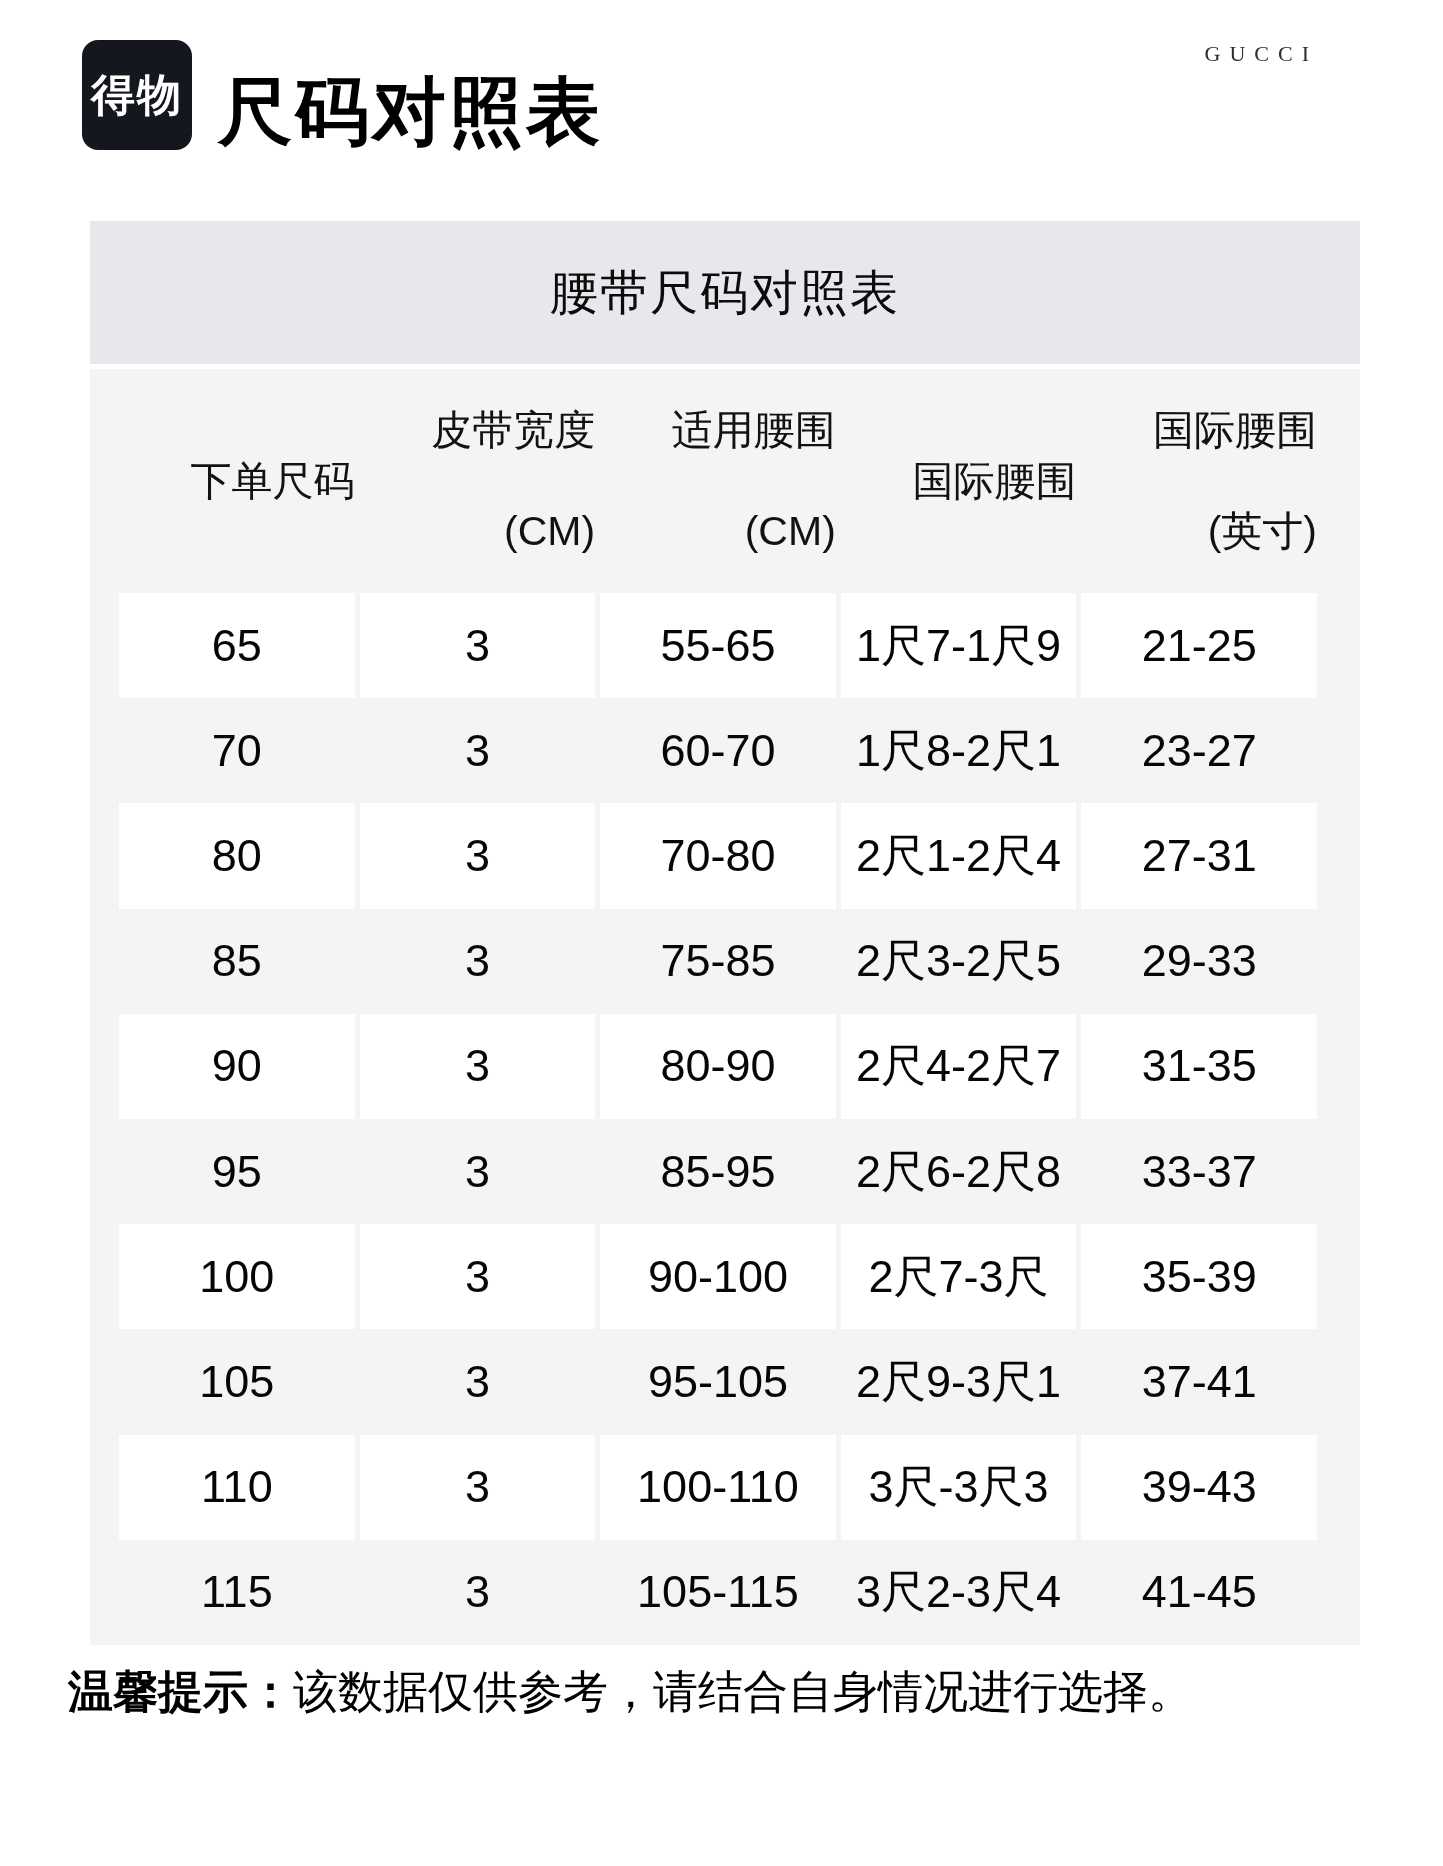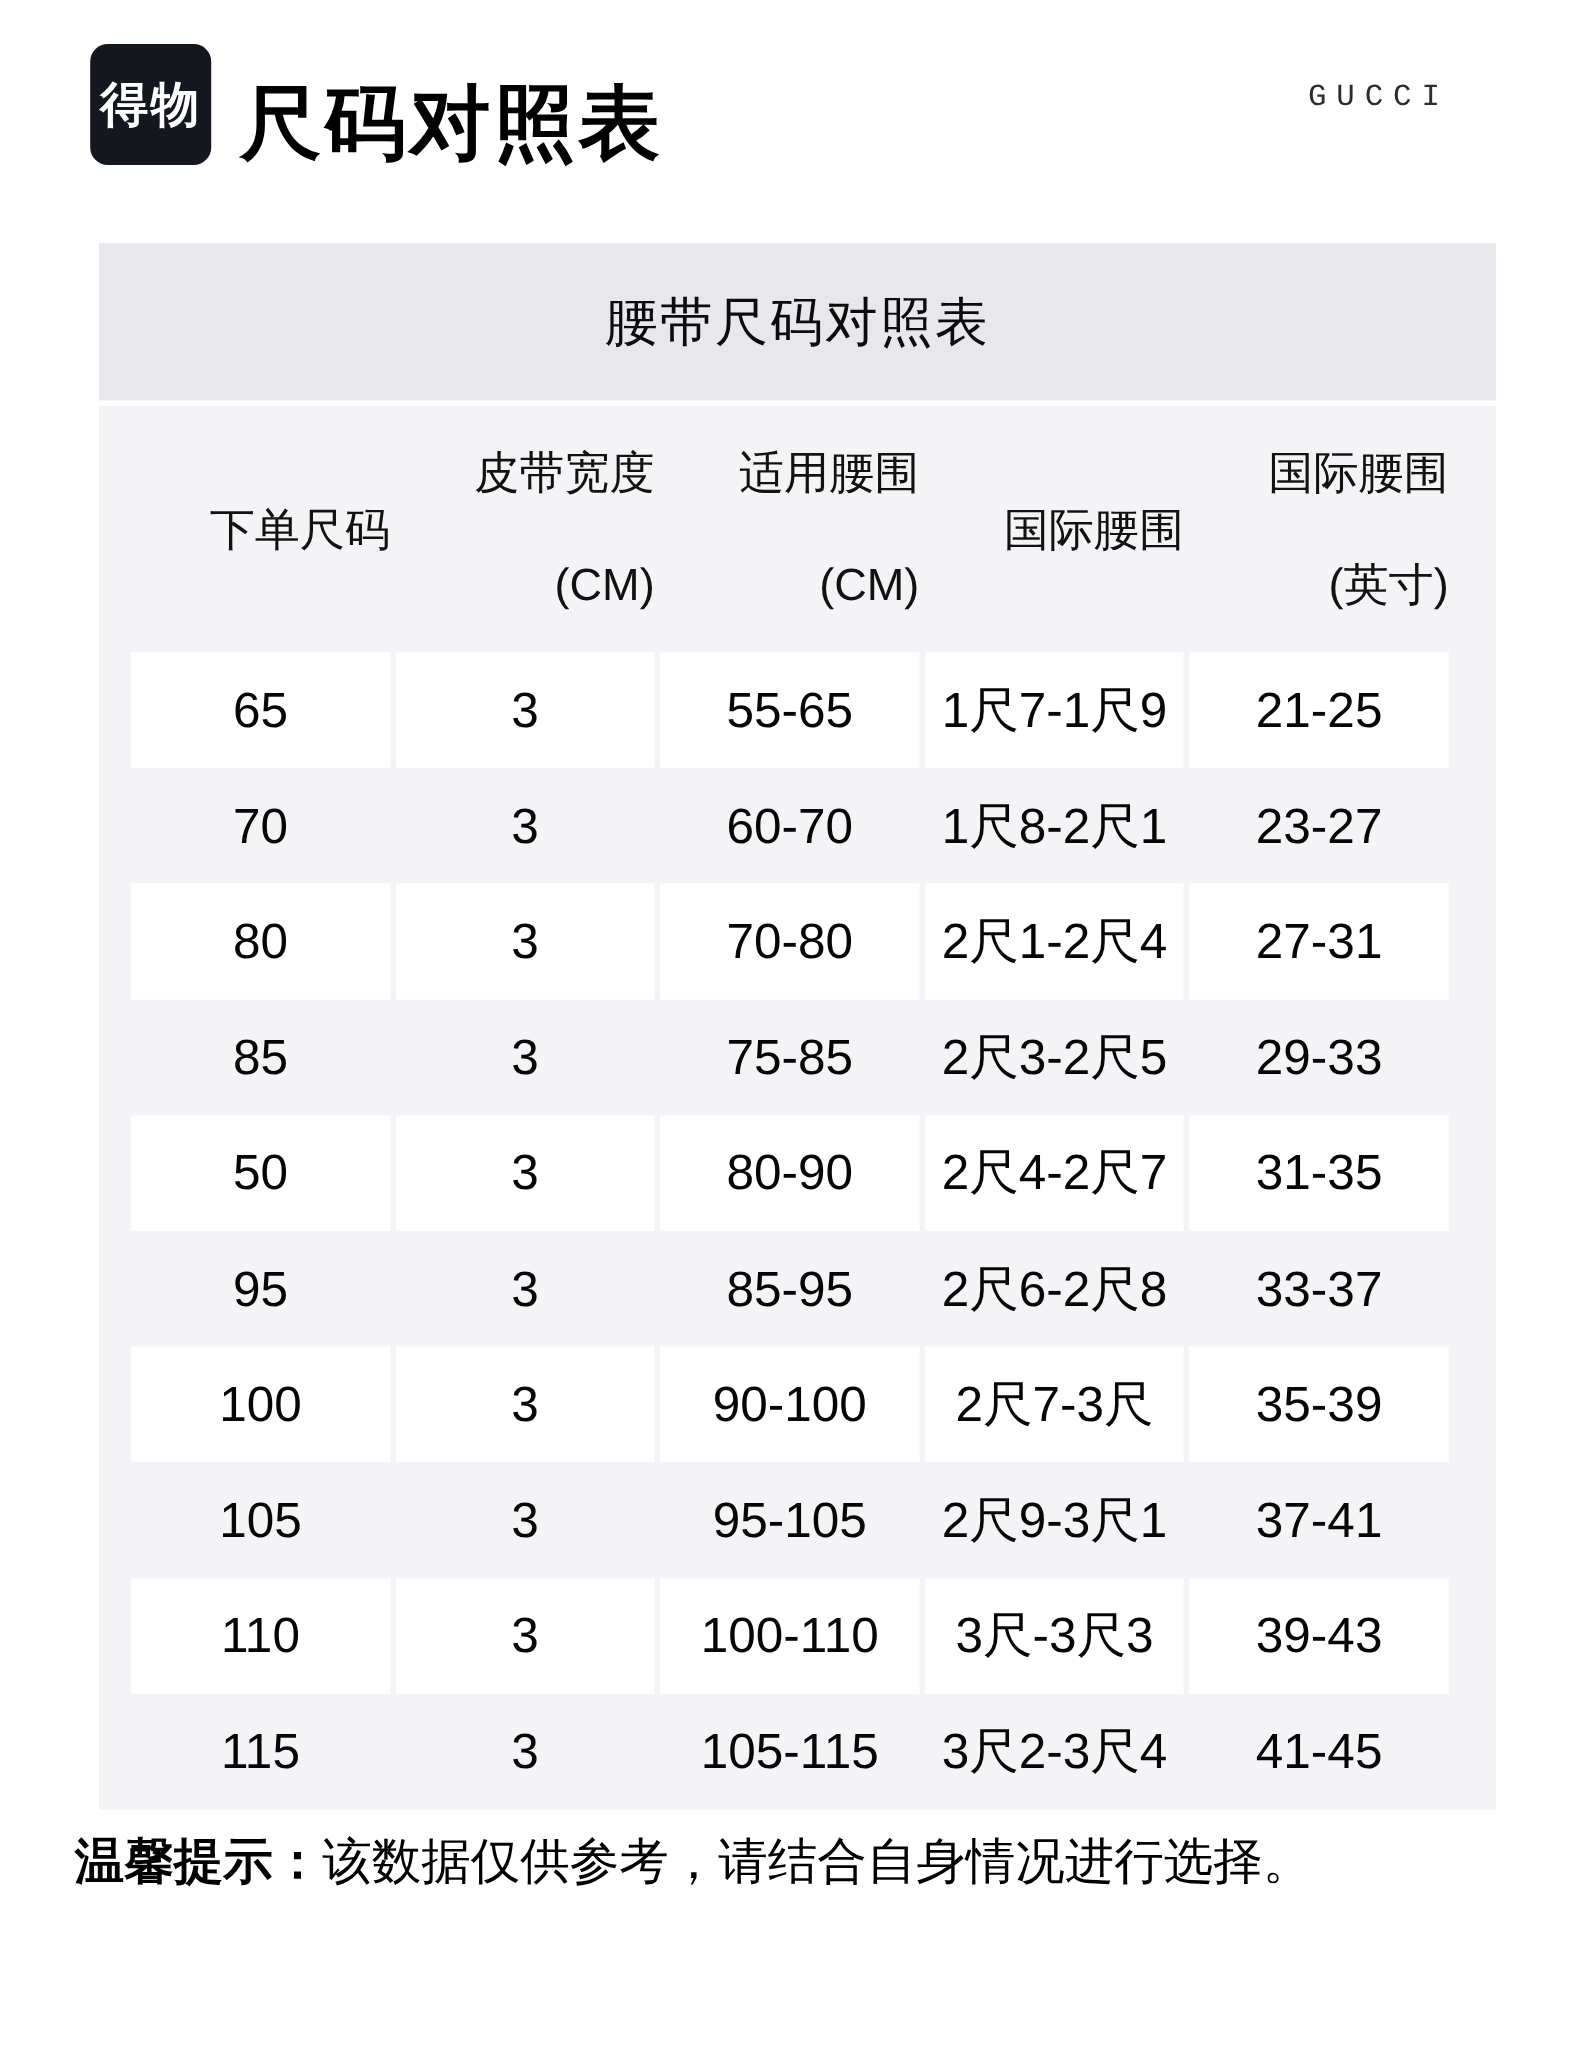--- a/index.html
+++ b/index.html
@@ -21,23 +21,23 @@
     background:#14171d; border-radius:16px;
     color:#fff; display:flex; align-items:center; justify-content:center;
     font-size:44px; font-weight:700; letter-spacing:2px;
   }
   .page-title {
     margin-left:26px; margin-top:36px;
     font-size:74px; font-weight:600; letter-spacing:3px; color:#000;
     white-space:nowrap;
   }
   .brand {
-    margin-left:auto; align-self:flex-start; margin-top:46px;
-    font-family:Liberation Mono, monospace;
-    font-size:28px; font-weight:400; letter-spacing:9px; color:#2e2b29;
+    margin-left:auto; align-self:flex-start; margin-top:14px;
+    font-family:Liberation Serif, serif;
+    font-size:22px; font-weight:400; letter-spacing:9px; color:#2e2b29;
     white-space:nowrap;
   }
   
   .band {
     position:absolute; left:90px; top:221px; width:1270px; height:143px;
     background:#e8e7ec;
     display:flex; align-items:center; justify-content:center;
     font-size:48px; font-weight:400; letter-spacing:2px; color:#0c0c0c;
   }
   
@@ -137,21 +137,21 @@
           <div class="cell">27-31</div>
         </div>
         <div class="trow">
           <div class="cell">85</div>
           <div class="cell">3</div>
           <div class="cell">75-85</div>
           <div class="cell">2尺3-2尺5</div>
           <div class="cell">29-33</div>
         </div>
         <div class="trow">
-          <div class="cell">50</div>
+          <div class="cell">90</div>
           <div class="cell">3</div>
           <div class="cell">80-90</div>
           <div class="cell">2尺4-2尺7</div>
           <div class="cell">31-35</div>
         </div>
         <div class="trow">
           <div class="cell">95</div>
           <div class="cell">3</div>
           <div class="cell">85-95</div>
           <div class="cell">2尺6-2尺8</div>

